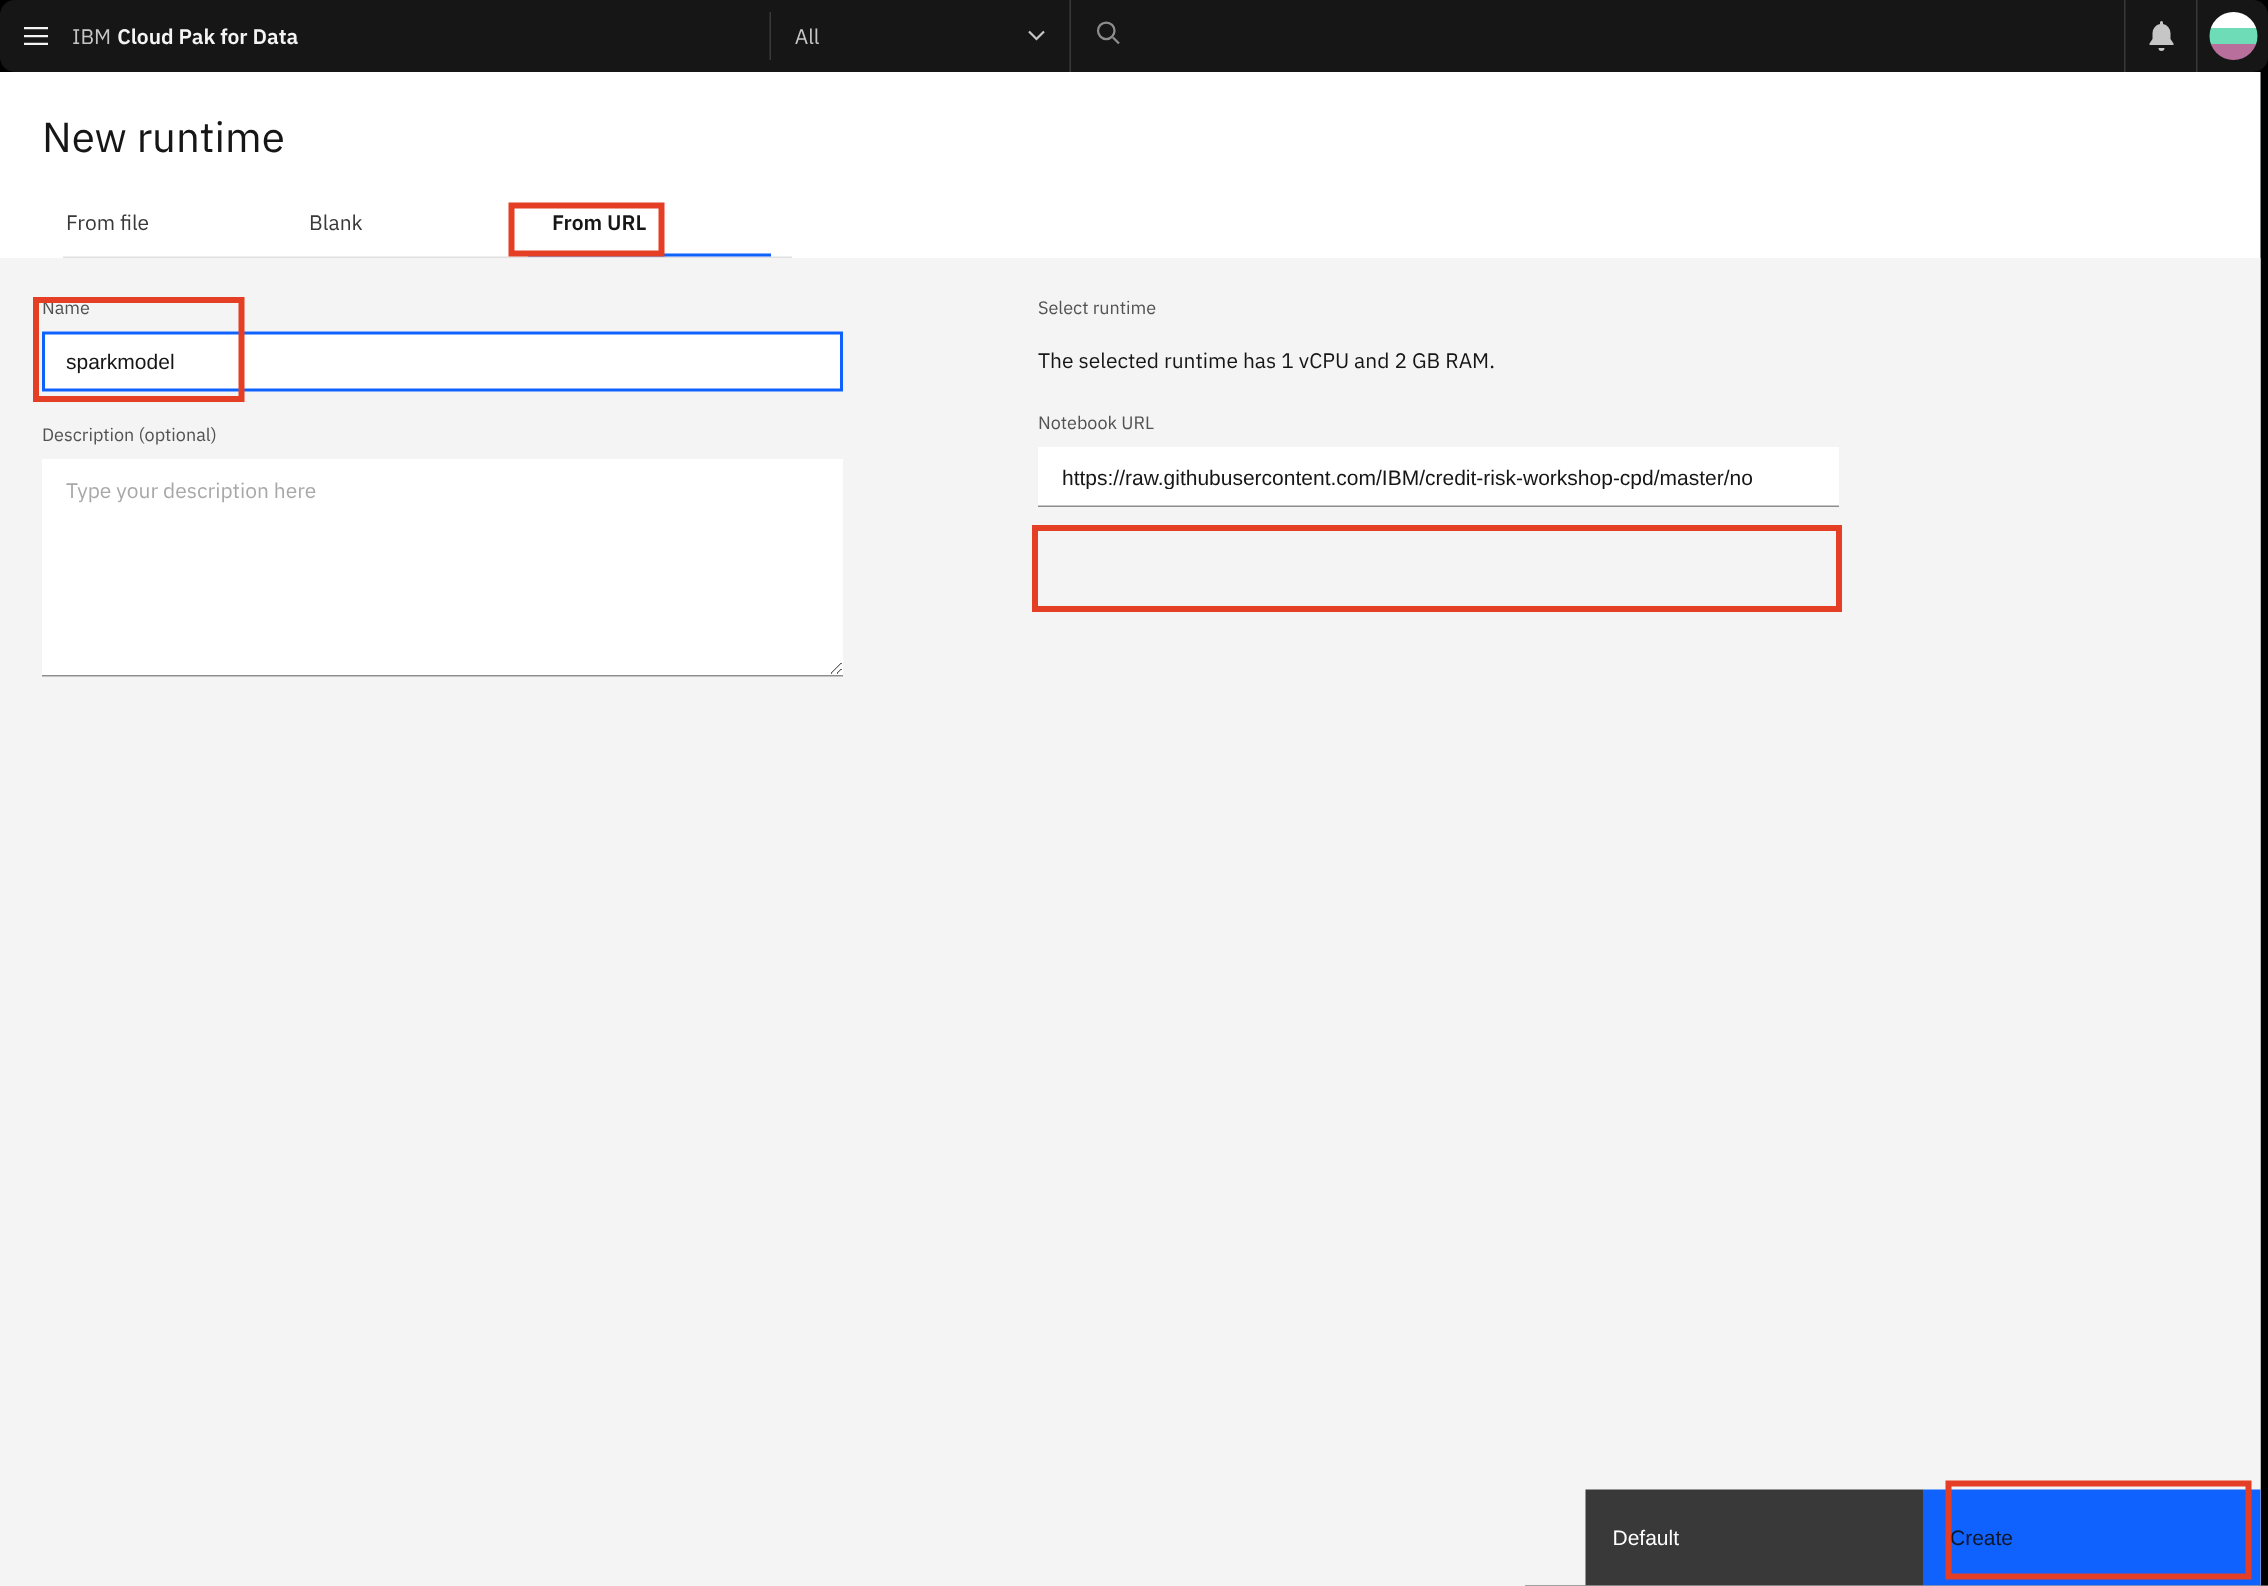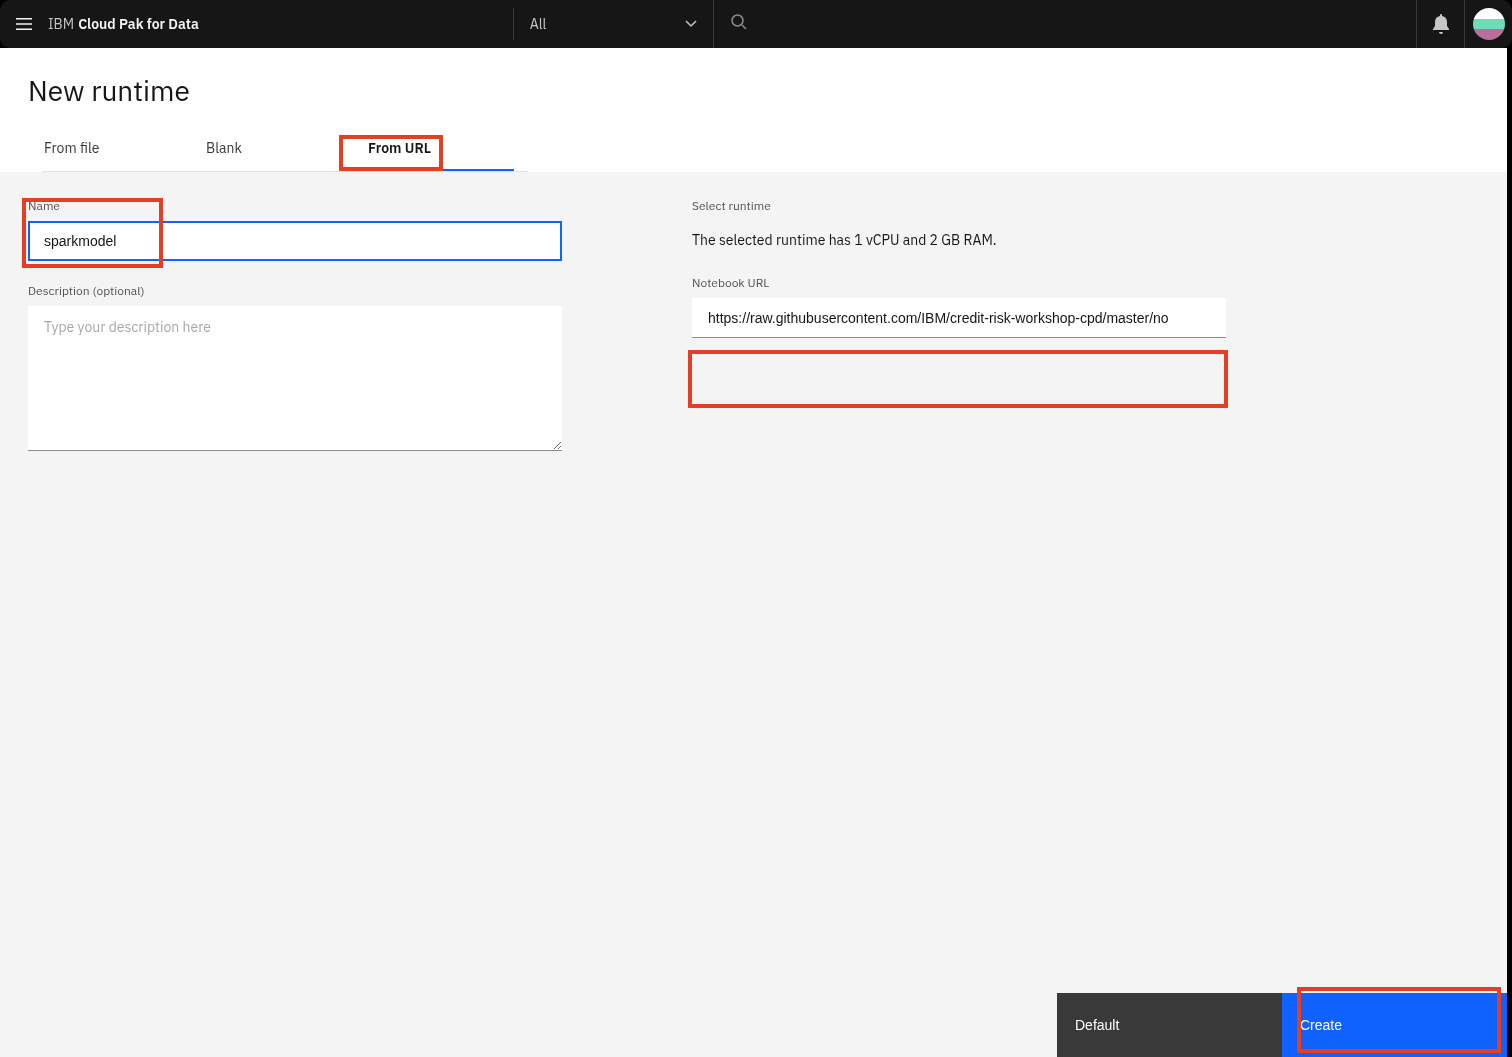--- a/index.html
+++ b/index.html
@@ -227,21 +227,21 @@
     font-size: 14px;
     cursor: pointer;
     border: none;
   }
   .btn-cancel {
     background: #393939;
     color: #ffffff;
   }
   .btn-create {
     background: #0f62fe;
-    color: #ffffff;
+    color: #0f172a;
   }
 
   
   .hl {
     position: absolute;
     border: 4px solid #e43e25;
     pointer-events: none;
     z-index: 50;
   }
 

